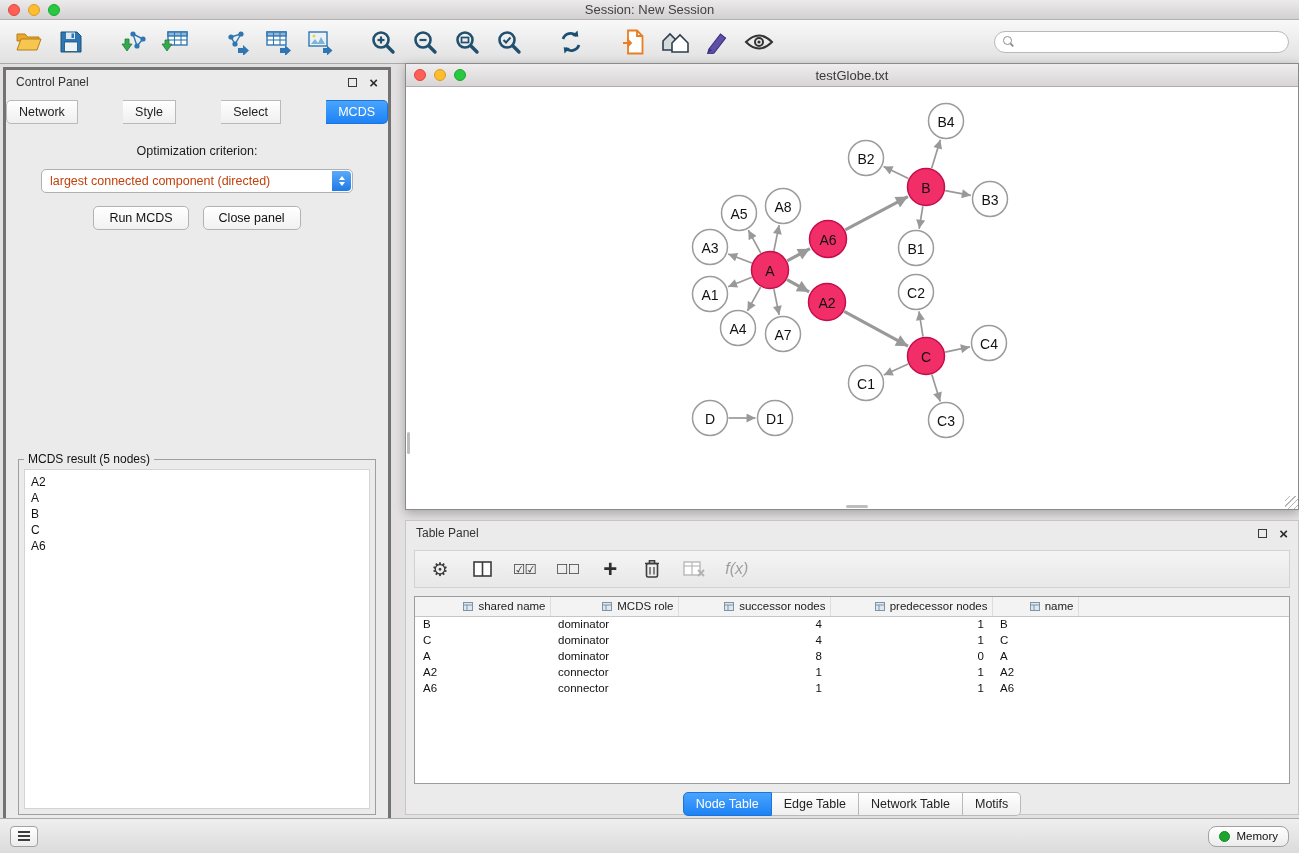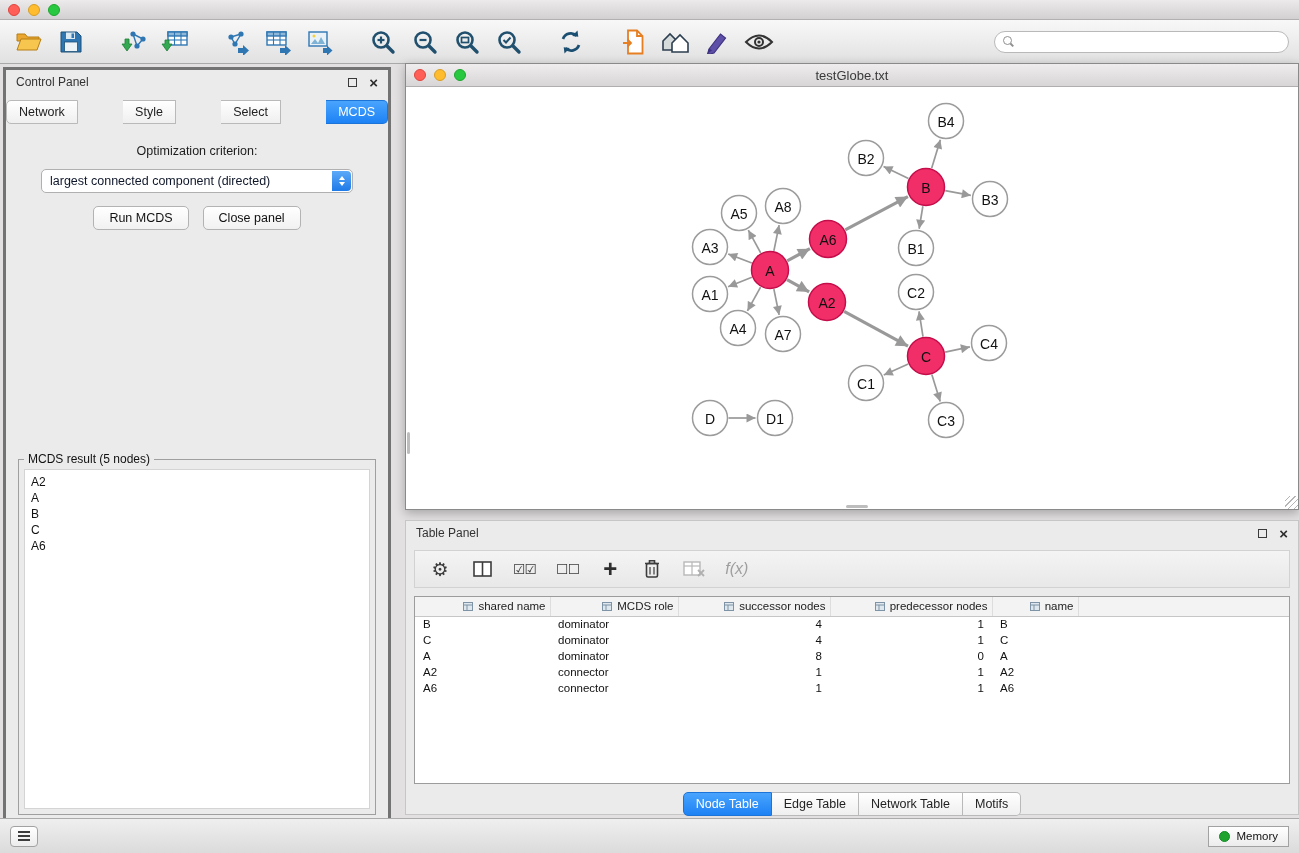--- a/index.html
+++ b/index.html
@@ -31,21 +31,21 @@
   .panel-controls{margin-left:auto;display:flex;gap:12px;align-items:center}
   .float-ic{width:9px;height:9px;border:1.5px solid #3a3a3a;display:inline-block}
   .close-x{font-size:15px;font-weight:bold;color:#2e2e2e;line-height:1}
   .seg-tabs{display:flex;justify-content:space-between;margin-top:6px}
   .seg-tab{padding:4px 12px;background:linear-gradient(#fff,#efefef);border:1px solid #b9b9b9;border-left:none;font-size:12.5px;color:#222}
   .seg-tab:first-child{border-left:1px solid #b9b9b9;border-radius:5px 0 0 5px}
   .seg-tab:last-child{border-radius:0 5px 5px 0}
   .seg-tab.active{background:linear-gradient(#49a4fd,#1d82f5);color:#fff;border-color:#1d74d8}
   .opt-label{text-align:center;margin-top:20px;font-size:12.5px;color:#1c1c1c}
   .dropdown{margin:11px auto 0;width:312px;height:24px;background:#fff;border:1px solid #b0b0b0;border-radius:5px;position:relative;display:flex;align-items:center}
-  .dropdown-text{padding-left:8px;font-size:12.5px;color:#0f172a}
+  .dropdown-text{padding-left:8px;font-size:12.5px;color:#c2410c}
   .dropdown-stepper{position:absolute;right:1px;top:1px;width:19px;height:20px;background:linear-gradient(#5caaf8,#1e7ae8);border-radius:0 4px 4px 0;display:flex;flex-direction:column;align-items:center;justify-content:center;gap:2px}
   .chev{width:0;height:0;border-left:3.5px solid transparent;border-right:3.5px solid transparent}
   .chev.up{border-bottom:4px solid #fff}
   .chev.down{border-top:4px solid #fff}
   .btn-row{display:flex;justify-content:center;gap:14px;margin-top:13px}
   .push-btn{padding:4px 15px;background:linear-gradient(#fff,#f1f1f1);border:1px solid #b3b3b3;border-radius:5px;font-size:12.5px;color:#111}
   .result-box{position:absolute;left:12px;right:12px;top:389px;bottom:12px;border:1px solid #9f9f9f}
   .result-legend{position:absolute;top:-8px;left:5px;background:#ebebeb;padding:0 4px;font-size:12px;color:#111}
   .result-list{position:absolute;left:5px;right:5px;top:9px;bottom:5px;background:#fff;border:1px solid #d4d4d4;padding:4px 6px;font-size:12px;line-height:16px;color:#111;overflow:hidden}
 
@@ -72,34 +72,35 @@
   table.data th:last-child{border-right:none}
   table.data td{height:16px;padding:0 8px;color:#111;white-space:nowrap}
   td.num{text-align:right;padding-right:14px}
   .col-ic{display:inline-block;vertical-align:-1px;margin-right:5px}
   .table-tabs{display:flex;justify-content:center;margin-top:8px}
 
   
   .statusbar{position:absolute;left:0;right:0;bottom:0;height:35px;background:linear-gradient(#efefef,#dbdbdb);border-top:1px solid #ababab;display:flex;align-items:center;padding:0 10px}
   .list-btn{width:28px;height:21px;border:1px solid #a2a2a2;border-radius:4px;background:linear-gradient(#fff,#ececec);display:flex;align-items:center;justify-content:center}
   .hamburger{width:12px;height:2px;background:#3d3d3d;box-shadow:0 -4px 0 #3d3d3d,0 4px 0 #3d3d3d}
-  .memory-btn{margin-left:auto;height:21px;border:1px solid #a2a2a2;border-radius:0;background:linear-gradient(#fff,#ececec);display:flex;align-items:center;gap:6px;padding:0 10px;font-size:11.5px;color:#111}
+  .memory-btn{margin-left:auto;height:21px;border:1px solid #a2a2a2;border-radius:8px;background:linear-gradient(#fff,#ececec);display:flex;align-items:center;gap:6px;padding:0 10px;font-size:11.5px;color:#111}
   .mem-dot{width:11px;height:11px;border-radius:50%;background:#1fa32f;border:1px solid #0f8c22}
 </style>
 </head>
 <body>
 
 <div class="app">
 
   <div class="titlebar">
     <div class="traffic">
       <span class="tl red"></span>
       <span class="tl yellow"></span>
       <span class="tl green"></span>
     </div>
+    <div class="wtitle">Session: New Session</div>
   </div>
 
   <div class="toolbar">
     <div class="tbtn">
       <svg width="28" height="24" viewBox="0 0 28 24">
           <path d="M2 4 h8 l2.5 3 H24 v4 H2z" fill="#eaa62f" stroke="#b77f14"></path>
           <path d="M2 20 L6 9 h20 l-4 11z" fill="#f7c64f" stroke="#b77f14"></path>
         </svg>
     </div>
     <div class="tbtn">

